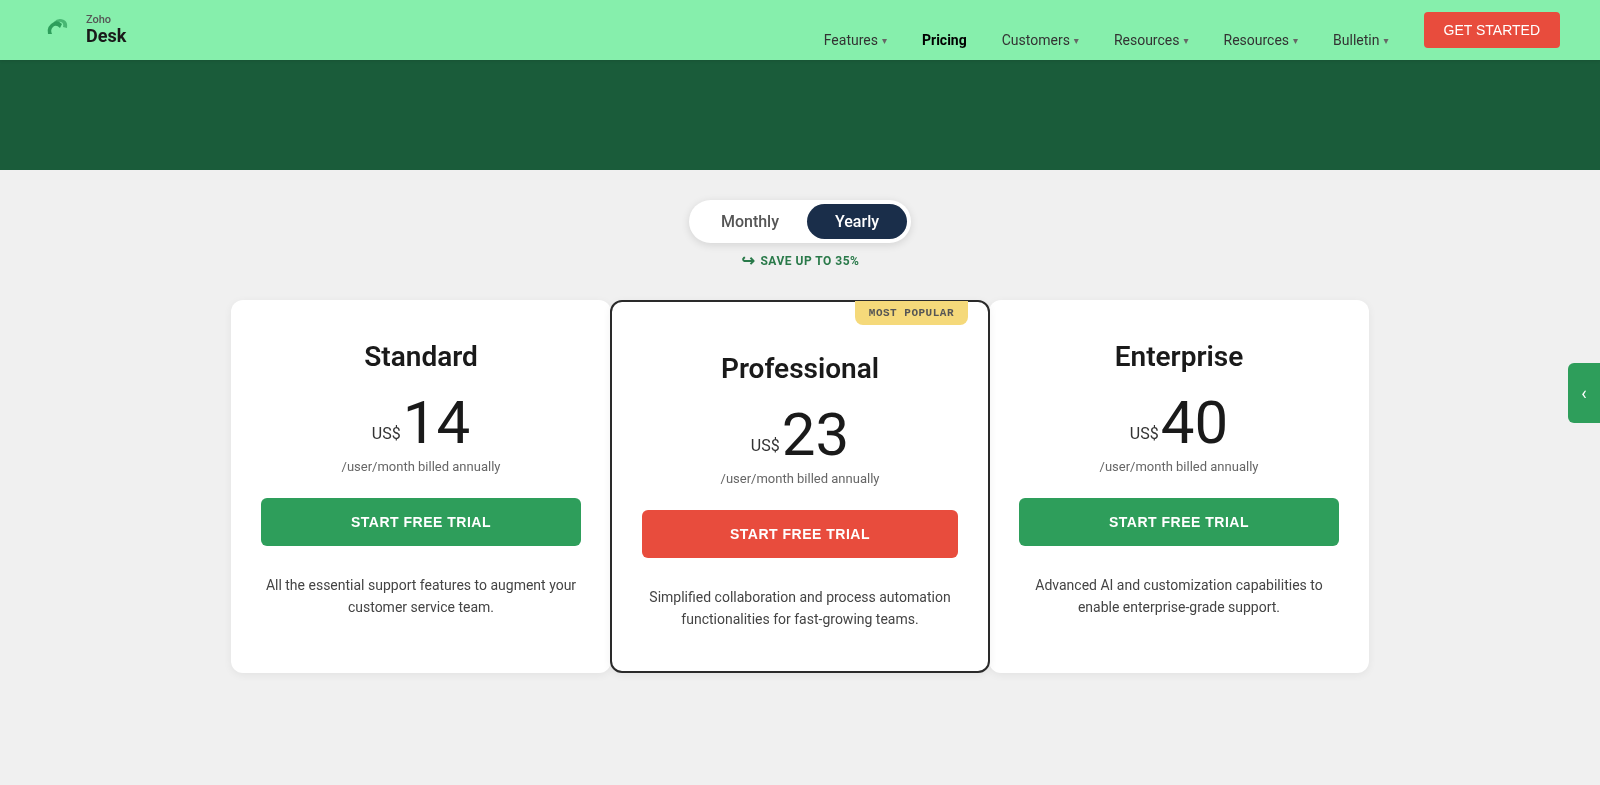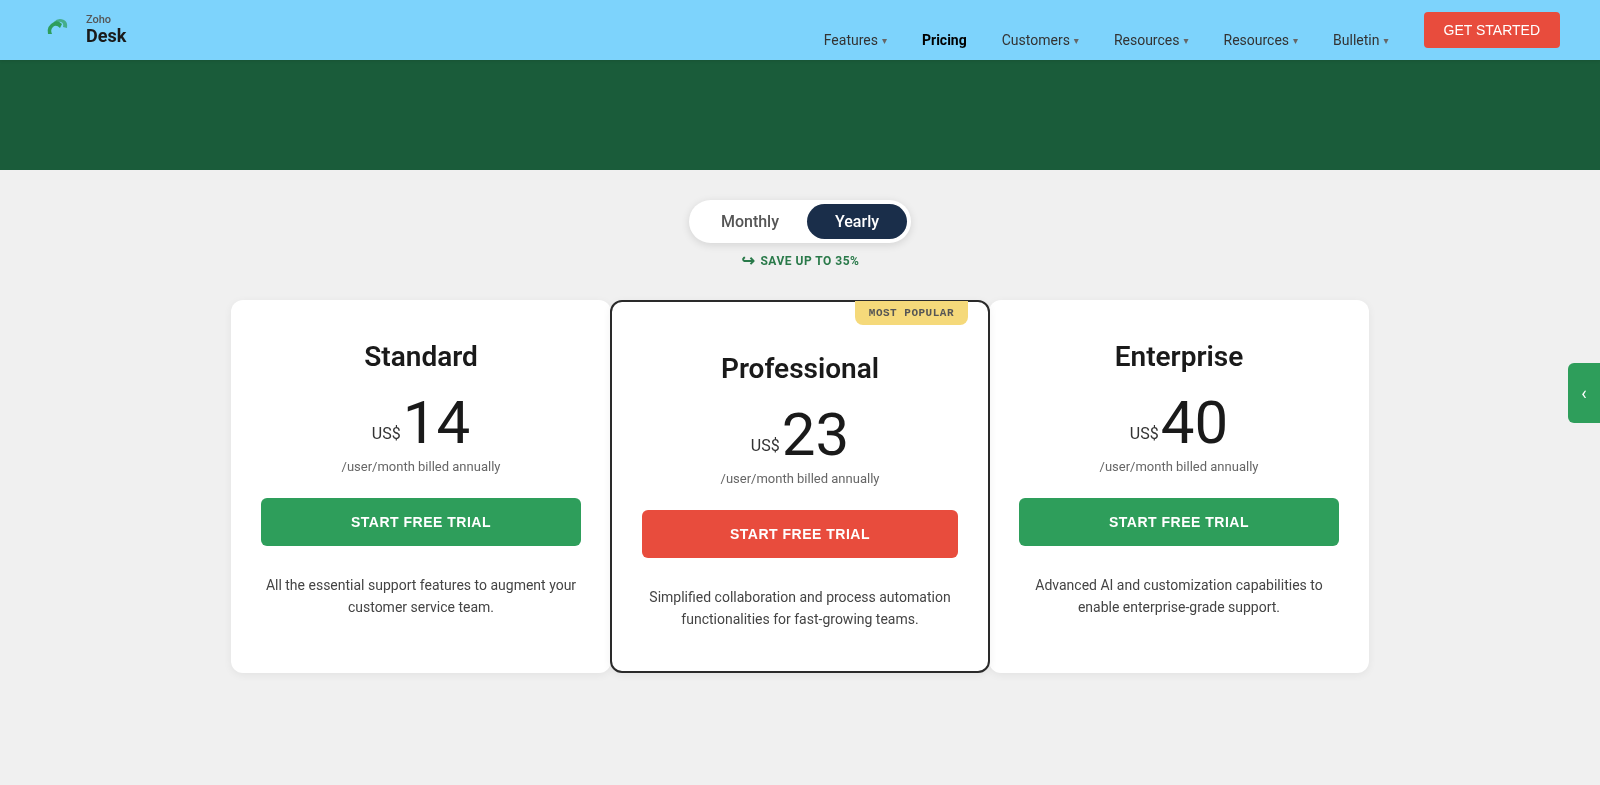--- a/index.html
+++ b/index.html
@@ -3,21 +3,21 @@
   <meta charset="utf-8">
   <style>
     * { margin: 0; padding: 0; box-sizing: border-box; }
     body { font-family: -apple-system, BlinkMacSystemFont, 'Segoe UI', Roboto, sans-serif; background: #f0f0f0; overflow-x: hidden; }
 
     
     .navbar {
       display: flex;
       align-items: center;
       justify-content: space-between;
-      background: #7dd3fc;
+      background: #86efac;
       padding: 0 40px;
       height: 60px;
       box-shadow: 0 1px 3px rgba(0,0,0,0.1);
       position: relative;
       z-index: 10;
     }
     .logo-area {
       display: flex;
       align-items: center;
       gap: 10px;

